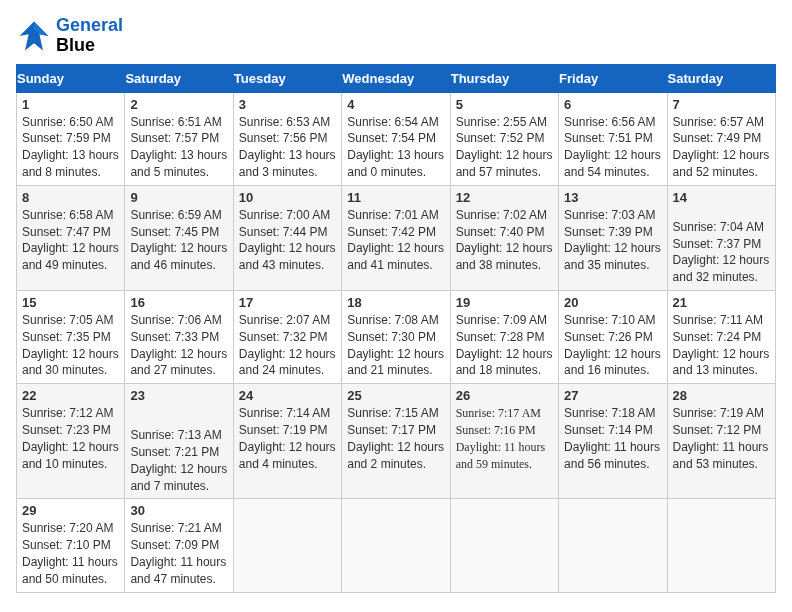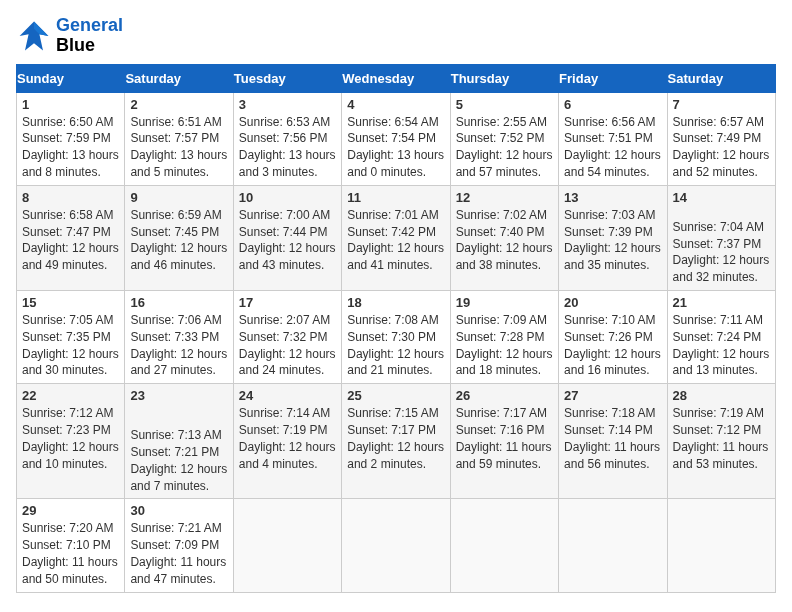--- a/index.html
+++ b/index.html
@@ -304,21 +304,21 @@
         </td>
         <td>
           <span class="day-num">25</span>
           <div class="day-detail" style="white-space: pre-line;">Sunrise: 7:15 AM
 Sunset: 7:17 PM
 Daylight: 12 hours
 and 2 minutes.</div>
         </td>
         <td>
           <span class="day-num">26</span>
-          <div class="day-detail" style="white-space: pre-line;">Sunrise: 7:17 AM
+          <div class="day-detail" style="white-space: pre-line; font-family: Liberation Serif, serif;">Sunrise: 7:17 AM
 Sunset: 7:16 PM
 Daylight: 11 hours
 and 59 minutes.</div>
         </td>
         <td>
           <span class="day-num">27</span>
           <div class="day-detail" style="white-space: pre-line;">Sunrise: 7:18 AM
 Sunset: 7:14 PM
 Daylight: 11 hours
 and 56 minutes.</div>

